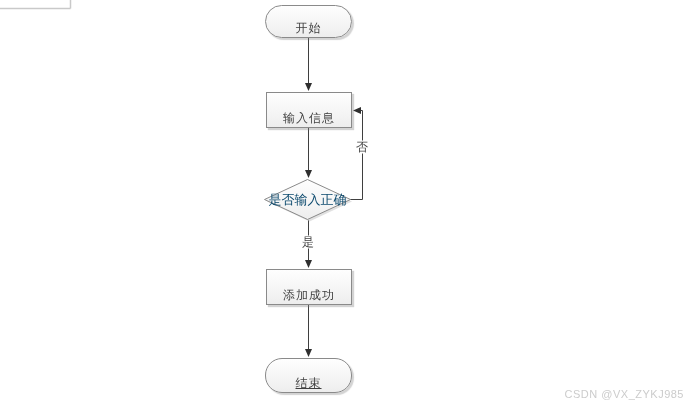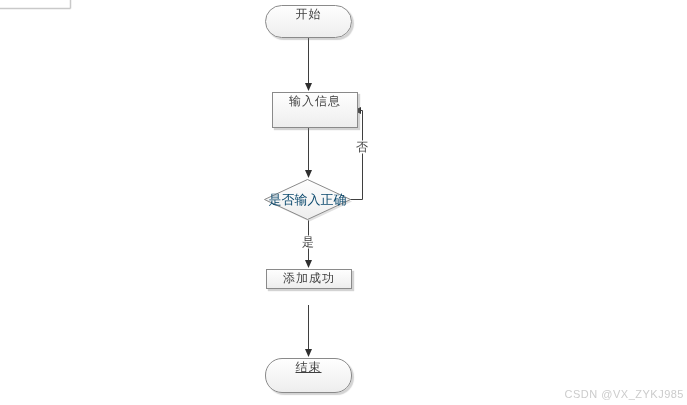--- a/index.html
+++ b/index.html
@@ -11,21 +11,21 @@
     overflow: hidden;
     font-family: "Liberation Serif", "DejaVu Serif", serif;
   }
   .layer {
     position: absolute;
     left: 0; top: 0;
   }
   .node {
     position: absolute;
     display: flex;
-    align-items: flex-start;
+    align-items: flex-end;
     justify-content: center;
     box-sizing: border-box;
     background: linear-gradient(180deg, #fefefe 0%, #f3f3f3 70%, #ededed 100%);
     border: 1px solid #8a8a8a;
     box-shadow: 2px 2px 1px rgba(130,130,130,0.35);
     color: #3f3f3f;
     font-size: 12px;
     letter-spacing: 1px;
   }
   .terminator { border-radius: 17px; }
@@ -104,29 +104,29 @@
     <g>
       <polygon points="267,201.5 309.5,181.5 352,201.5 309.5,221.5" fill="#c8c8c8" opacity="0.55"></polygon>
       <polygon points="264.5,199.5 307.5,179.5 350.5,199.5 307.5,219.5" fill="url(#nodeGrad)" stroke="#8a8a8a" stroke-width="1"></polygon>
     </g>
   </svg>
 
   <div class="node terminator" style="left:265px; top:5px; width:87px; height:33px;">
     <span>开始</span>
   </div>
 
-  <div class="node process" style="left:272px; top:92px; width:86px; height:36px;">
+  <div class="node process" style="left:266px; top:92px; width:86px; height:36px;">
     <span>输入信息</span>
   </div>
 
   <div class="diamond-label" style="left:265px; top:179px; width:85px; height:41px;">
     <span>是否输入正确</span>
   </div>
 
-  <div class="node process" style="left:266px; top:269px; width:86px; height:20px;">
+  <div class="node process" style="left:266px; top:269px; width:86px; height:36px;">
     <span>添加成功</span>
   </div>
 
   <div class="node terminator" style="left:265px; top:358px; width:87px; height:35px;text-decoration:underline;">
     <span>结束</span>
   </div>
 
   <span class="edge-label" style="left:362px; top:147px;">否</span>
   <span class="edge-label" style="left:308px; top:242px;">是</span>
 

